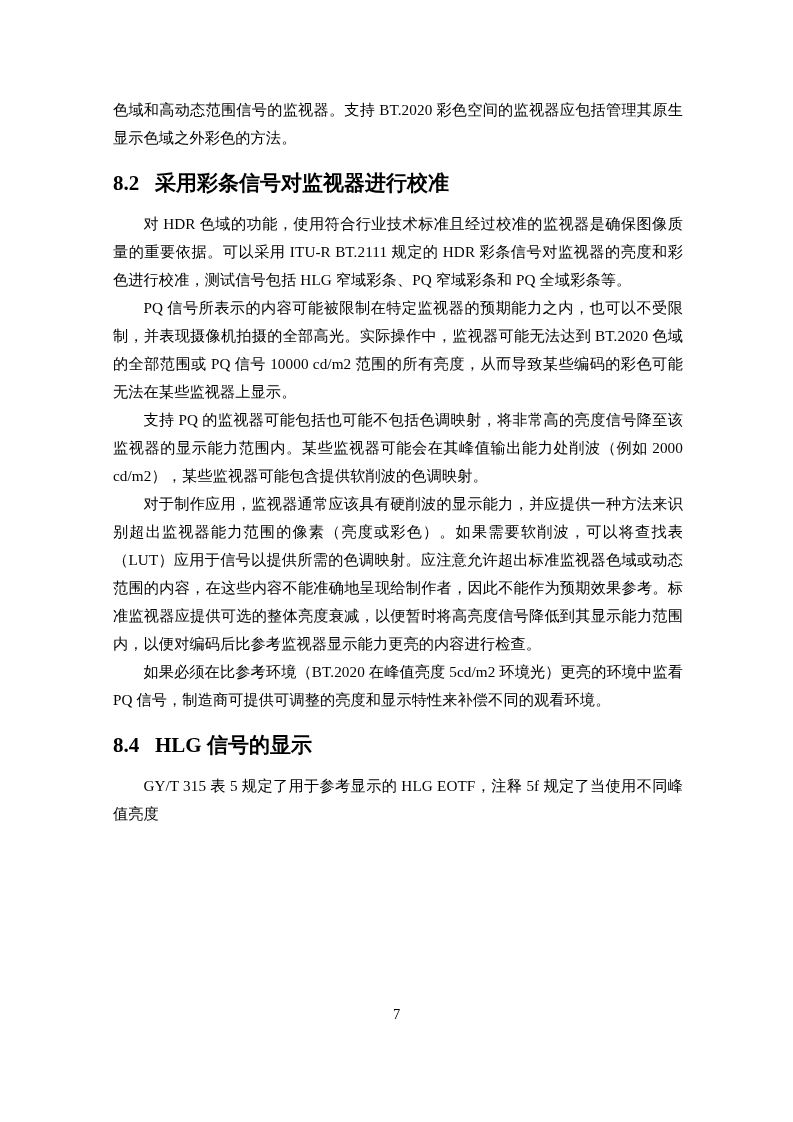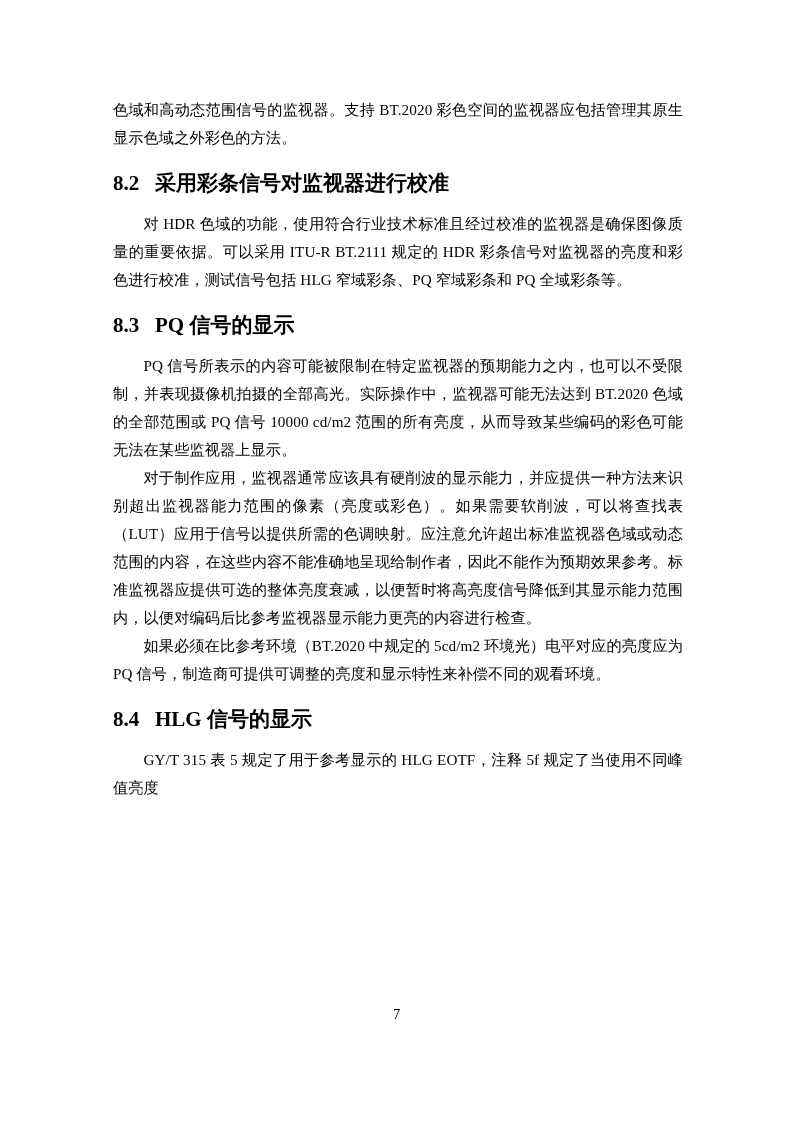--- a/index.html
+++ b/index.html
@@ -69,28 +69,25 @@
     <p class="blk">色域和高动态范围信号的监视器。支持 BT.2020 彩色空间的监视器应包括管理其原生显示色域之外彩色的方法。</p>
 
     <h2 class="heading">
       <span>8.2</span>
       &nbsp;&nbsp;<span>采用彩条信号对监视器进行校准</span>
     </h2>
 
     <p class="blk indent">对 HDR 色域的功能，使用符合行业技术标准且经过校准的监视器是确保图像质量的重要依据。可以采用 ITU-R BT.2111 规定的 HDR 彩条信号对监视器的亮度和彩色进行校准，测试信号包括 HLG 窄域彩条、PQ 窄域彩条和 PQ 全域彩条等。</p>
 
 
-    <h2 class="heading">
-      <span>8.3</span>
-      &nbsp;&nbsp;<span>PQ 信号的显示</span>
-    </h2>
 
     <p class="blk indent">PQ 信号所表示的内容可能被限制在特定监视器的预期能力之内，也可以不受限制，并表现摄像机拍摄的全部高光。实际操作中，监视器可能无法达到 BT.2020 色域的全部范围或 PQ 信号 10000 cd/m2 范围的所有亮度，从而导致某些编码的彩色可能无法在某些监视器上显示。</p>
+    <p class="blk indent">支持 PQ 的监视器可能包括也可能不包括色调映射，将非常高的亮度信号降至该监视器的显示能力范围内。某些监视器可能会在其峰值输出能力处削波（例如 2000 cd/m2），某些监视器可能包含提供软削波的色调映射。</p>
     <p class="blk indent">对于制作应用，监视器通常应该具有硬削波的显示能力，并应提供一种方法来识别超出监视器能力范围的像素（亮度或彩色）。如果需要软削波，可以将查找表（LUT）应用于信号以提供所需的色调映射。应注意允许超出标准监视器色域或动态范围的内容，在这些内容不能准确地呈现给制作者，因此不能作为预期效果参考。标准监视器应提供可选的整体亮度衰减，以便暂时将高亮度信号降低到其显示能力范围内，以便对编码后比参考监视器显示能力更亮的内容进行检查。</p>
-    <p class="blk indent">如果必须在比参考环境（BT.2020 中规定的 5cd/m2 环境光）电平对应的亮度应为 PQ 信号，制造商可提供可调整的亮度和显示特性来补偿不同的观看环境。</p>
+    <p class="blk indent">如果必须在比参考环境（BT.2020 在峰值亮度 5cd/m2 环境光）更亮的环境中监看 PQ 信号，制造商可提供可调整的亮度和显示特性来补偿不同的观看环境。</p>
 
     <h2 class="heading">
       <span>8.4</span>
       &nbsp;&nbsp;<span>HLG 信号的显示</span>
     </h2>
 
     <p class="blk indent">GY/T 315 表 5 规定了用于参考显示的 HLG EOTF，注释 5f 规定了当使用不同峰值亮度</p>
   </div>
 
   <div class="pagenum">7</div>

